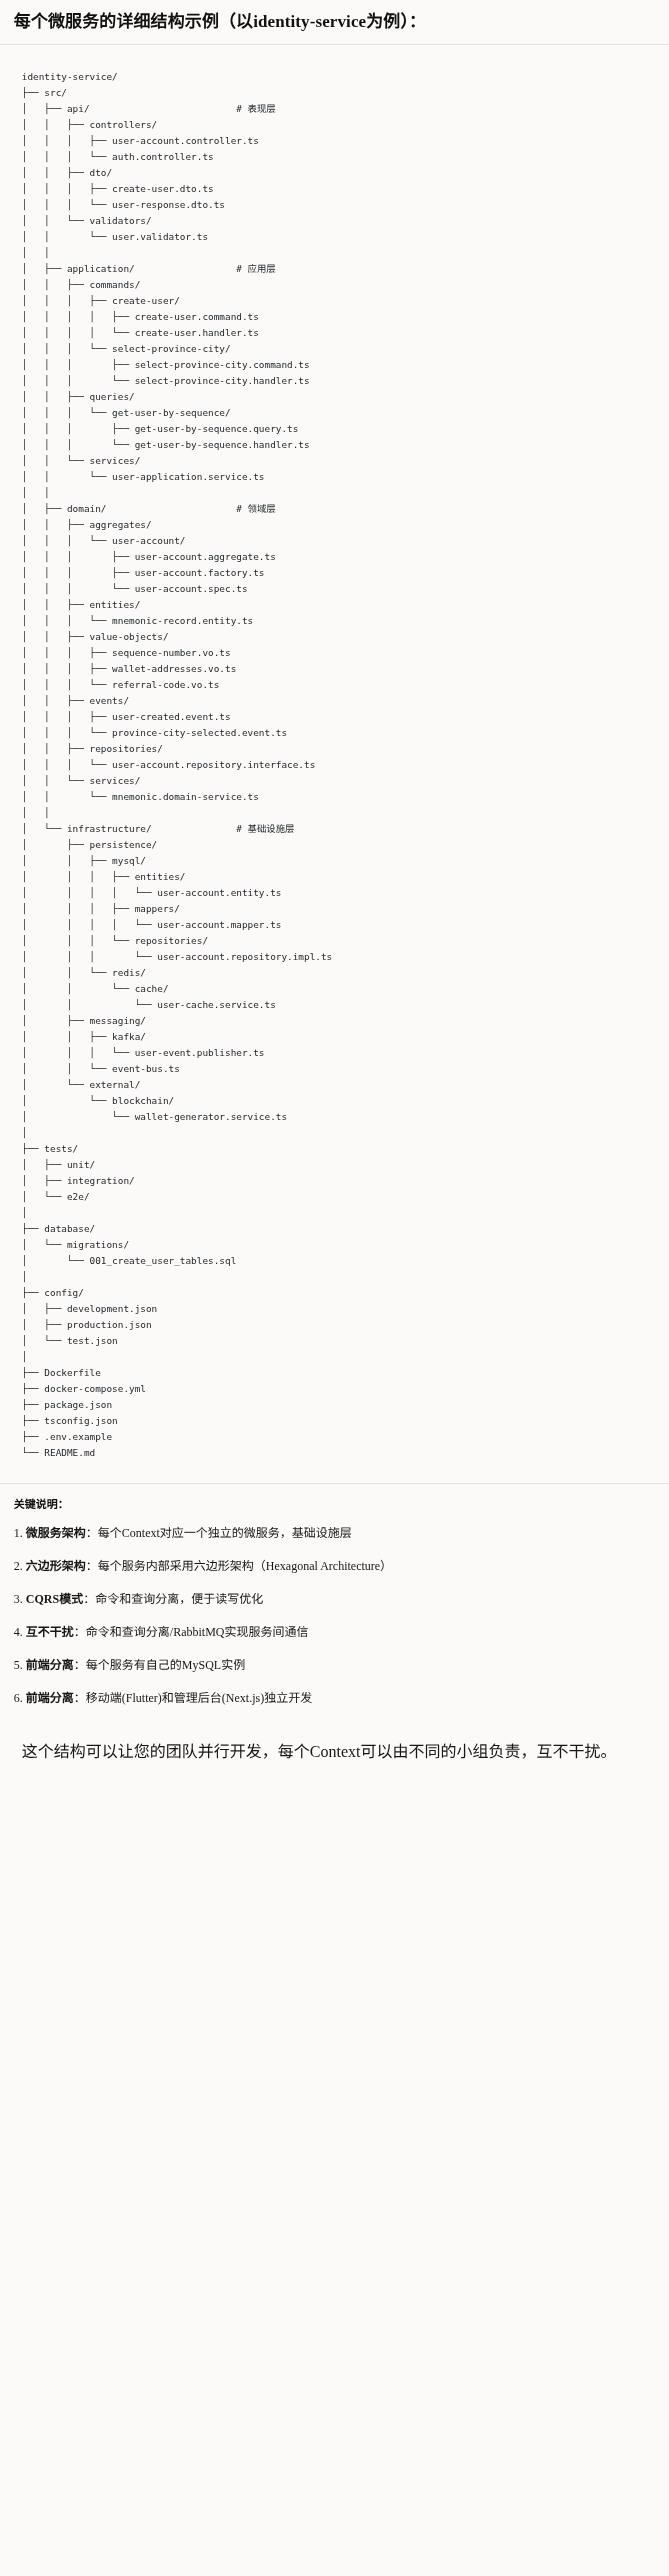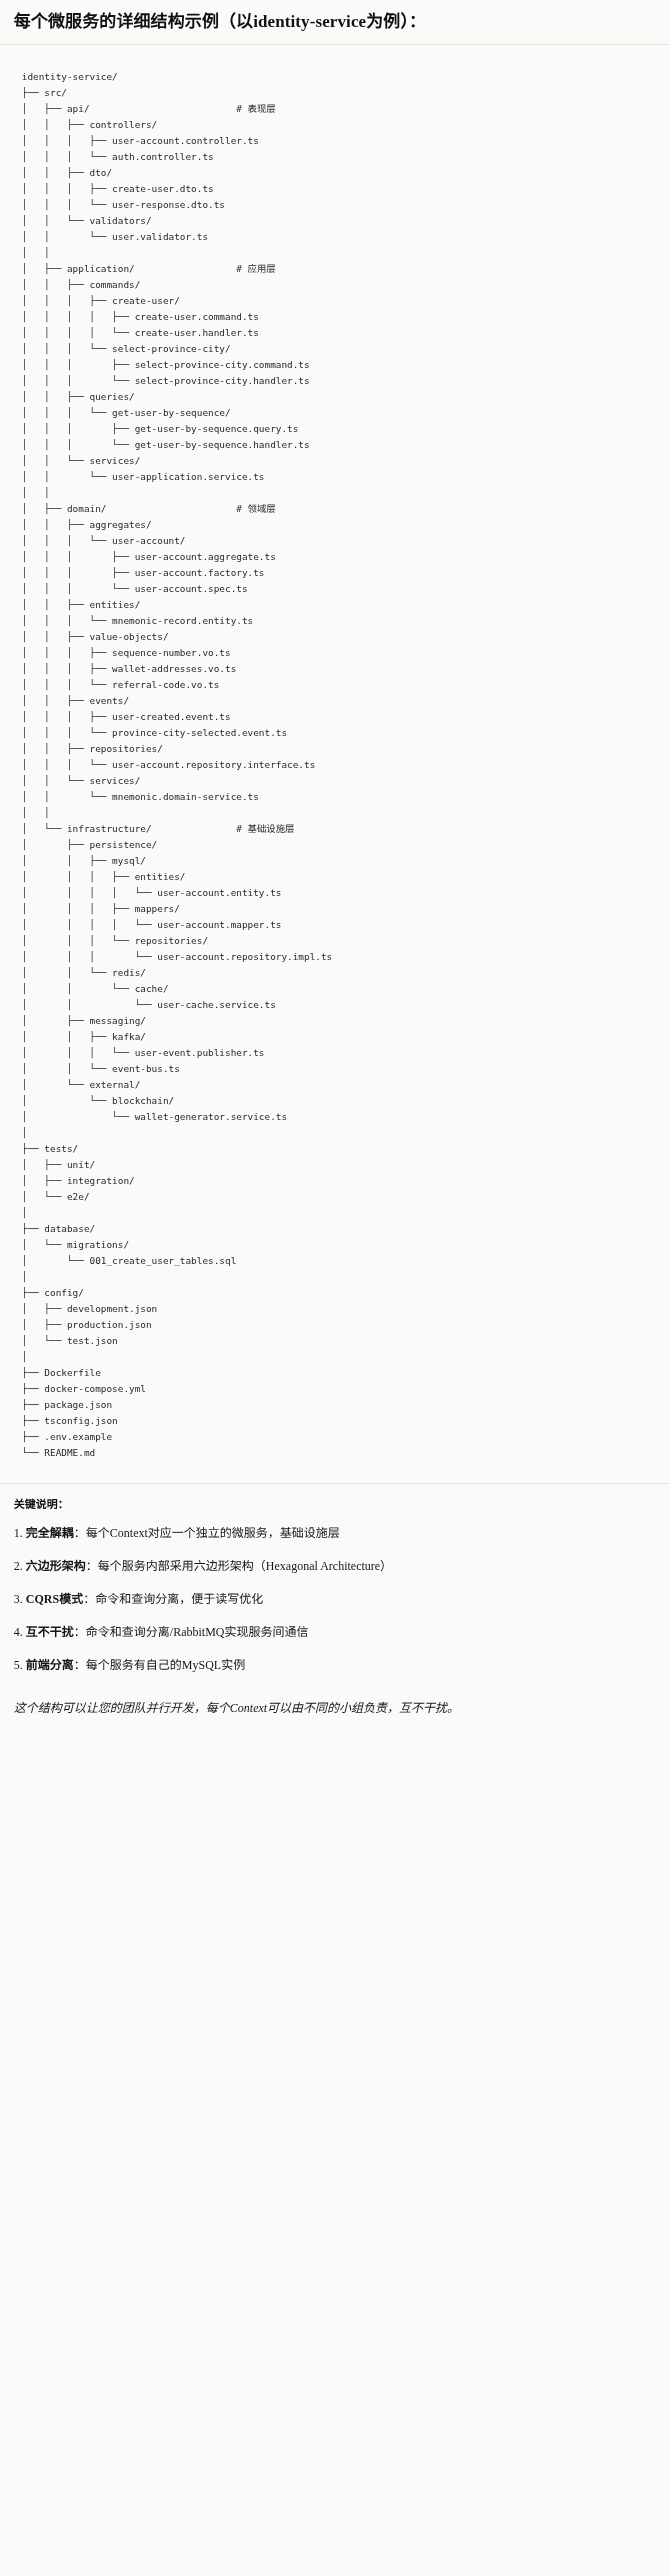--- a/index.html
+++ b/index.html
@@ -82,26 +82,25 @@
     font-weight: normal;
   }
   ol.note-list li .lbl {
     font-weight: bold;
   }
   ol.note-list li .body {
     font-weight: normal;
   }
   .closing {
     font-family: "Liberation Serif", "DejaVu Serif", serif;
-    font-size: 12px;
+    font-size: 16px;
     line-height: 1.55;
     color: #161616;
     padding: 3.8px 13.8px 16.3px 13.8px;
-    margin: 0;
-    font-style: italic;
+    margin: 8px;
   }
 </style>
 </head>
 <body>
 
 <div class="page">
 
   <h1 class="doc-heading">每个微服务的详细结构示例（以identity-service为例）：</h1>
 
   <hr class="rule">
@@ -194,24 +193,25 @@
 ├── tsconfig.json
 ├── .env.example
 └── README.md</pre>
   </div>
 
   <hr class="rule">
 
   <div class="notes">
     <h2 class="notes-title">关键说明：</h2>
     <ol class="note-list" id="note-list">
-        <li><span class="num">1.</span> <span class="lbl">完全解耦</span><span class="body">：</span><span class="body">每个Context对应一个独立的微服务，基础设施层</span></li>
+        <li><span class="num">1.</span> <span class="lbl">微服务架构</span><span class="body">：</span><span class="body">每个Context对应一个独立的微服务，基础设施层</span></li>
         <li><span class="num">2.</span> <span class="lbl">六边形架构</span><span class="body">：</span><span class="body">每个服务内部采用六边形架构（Hexagonal Architecture）</span></li>
         <li><span class="num">3.</span> <span class="lbl">CQRS模式</span><span class="body">：</span><span class="body">命令和查询分离，便于读写优化</span></li>
         <li><span class="num">4.</span> <span class="lbl">互不干扰</span><span class="body">：</span><span class="body">命令和查询分离/RabbitMQ实现服务间通信</span></li>
         <li><span class="num">5.</span> <span class="lbl">前端分离</span><span class="body">：</span><span class="body">每个服务有自己的MySQL实例</span></li>
+        <li><span class="num">6.</span> <span class="lbl">前端分离</span><span class="body">：</span><span class="body">移动端(Flutter)和管理后台(Next.js)独立开发</span></li>
       </ol>
   </div>
 
   <p class="closing">这个结构可以让您的团队并行开发，每个Context可以由不同的小组负责，互不干扰。</p>
 
 </div>
 
 
 </body></html>

